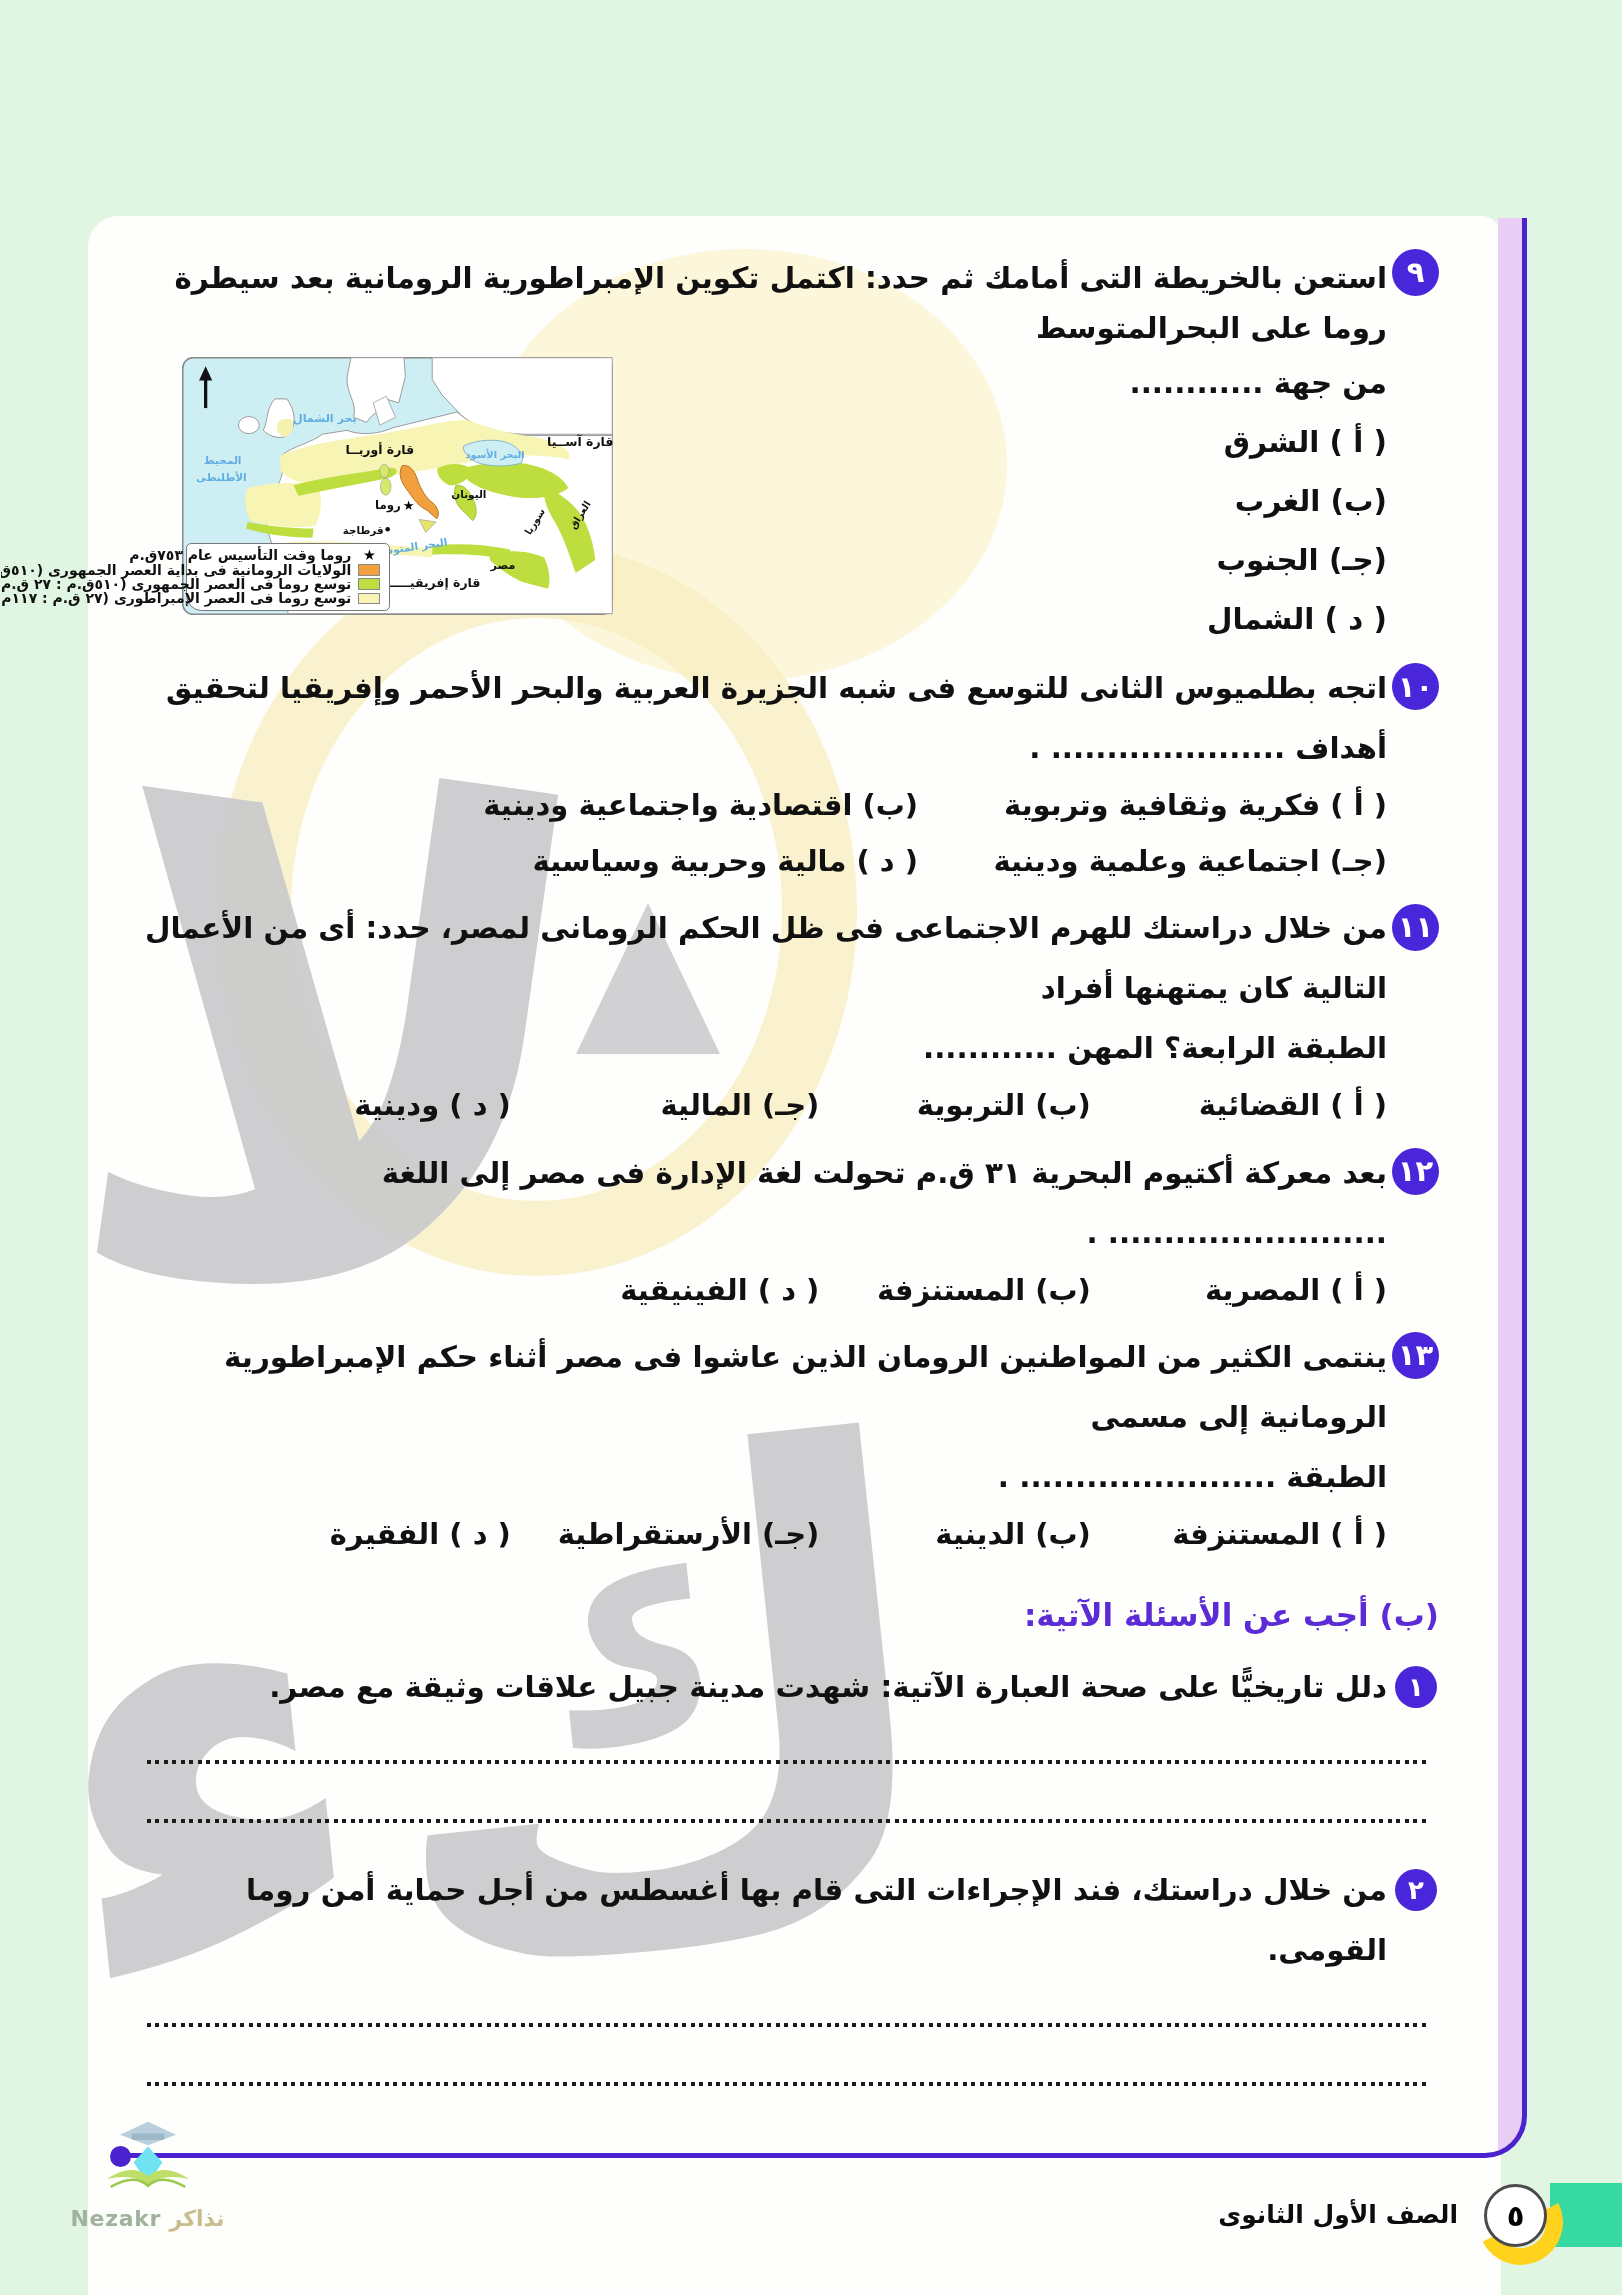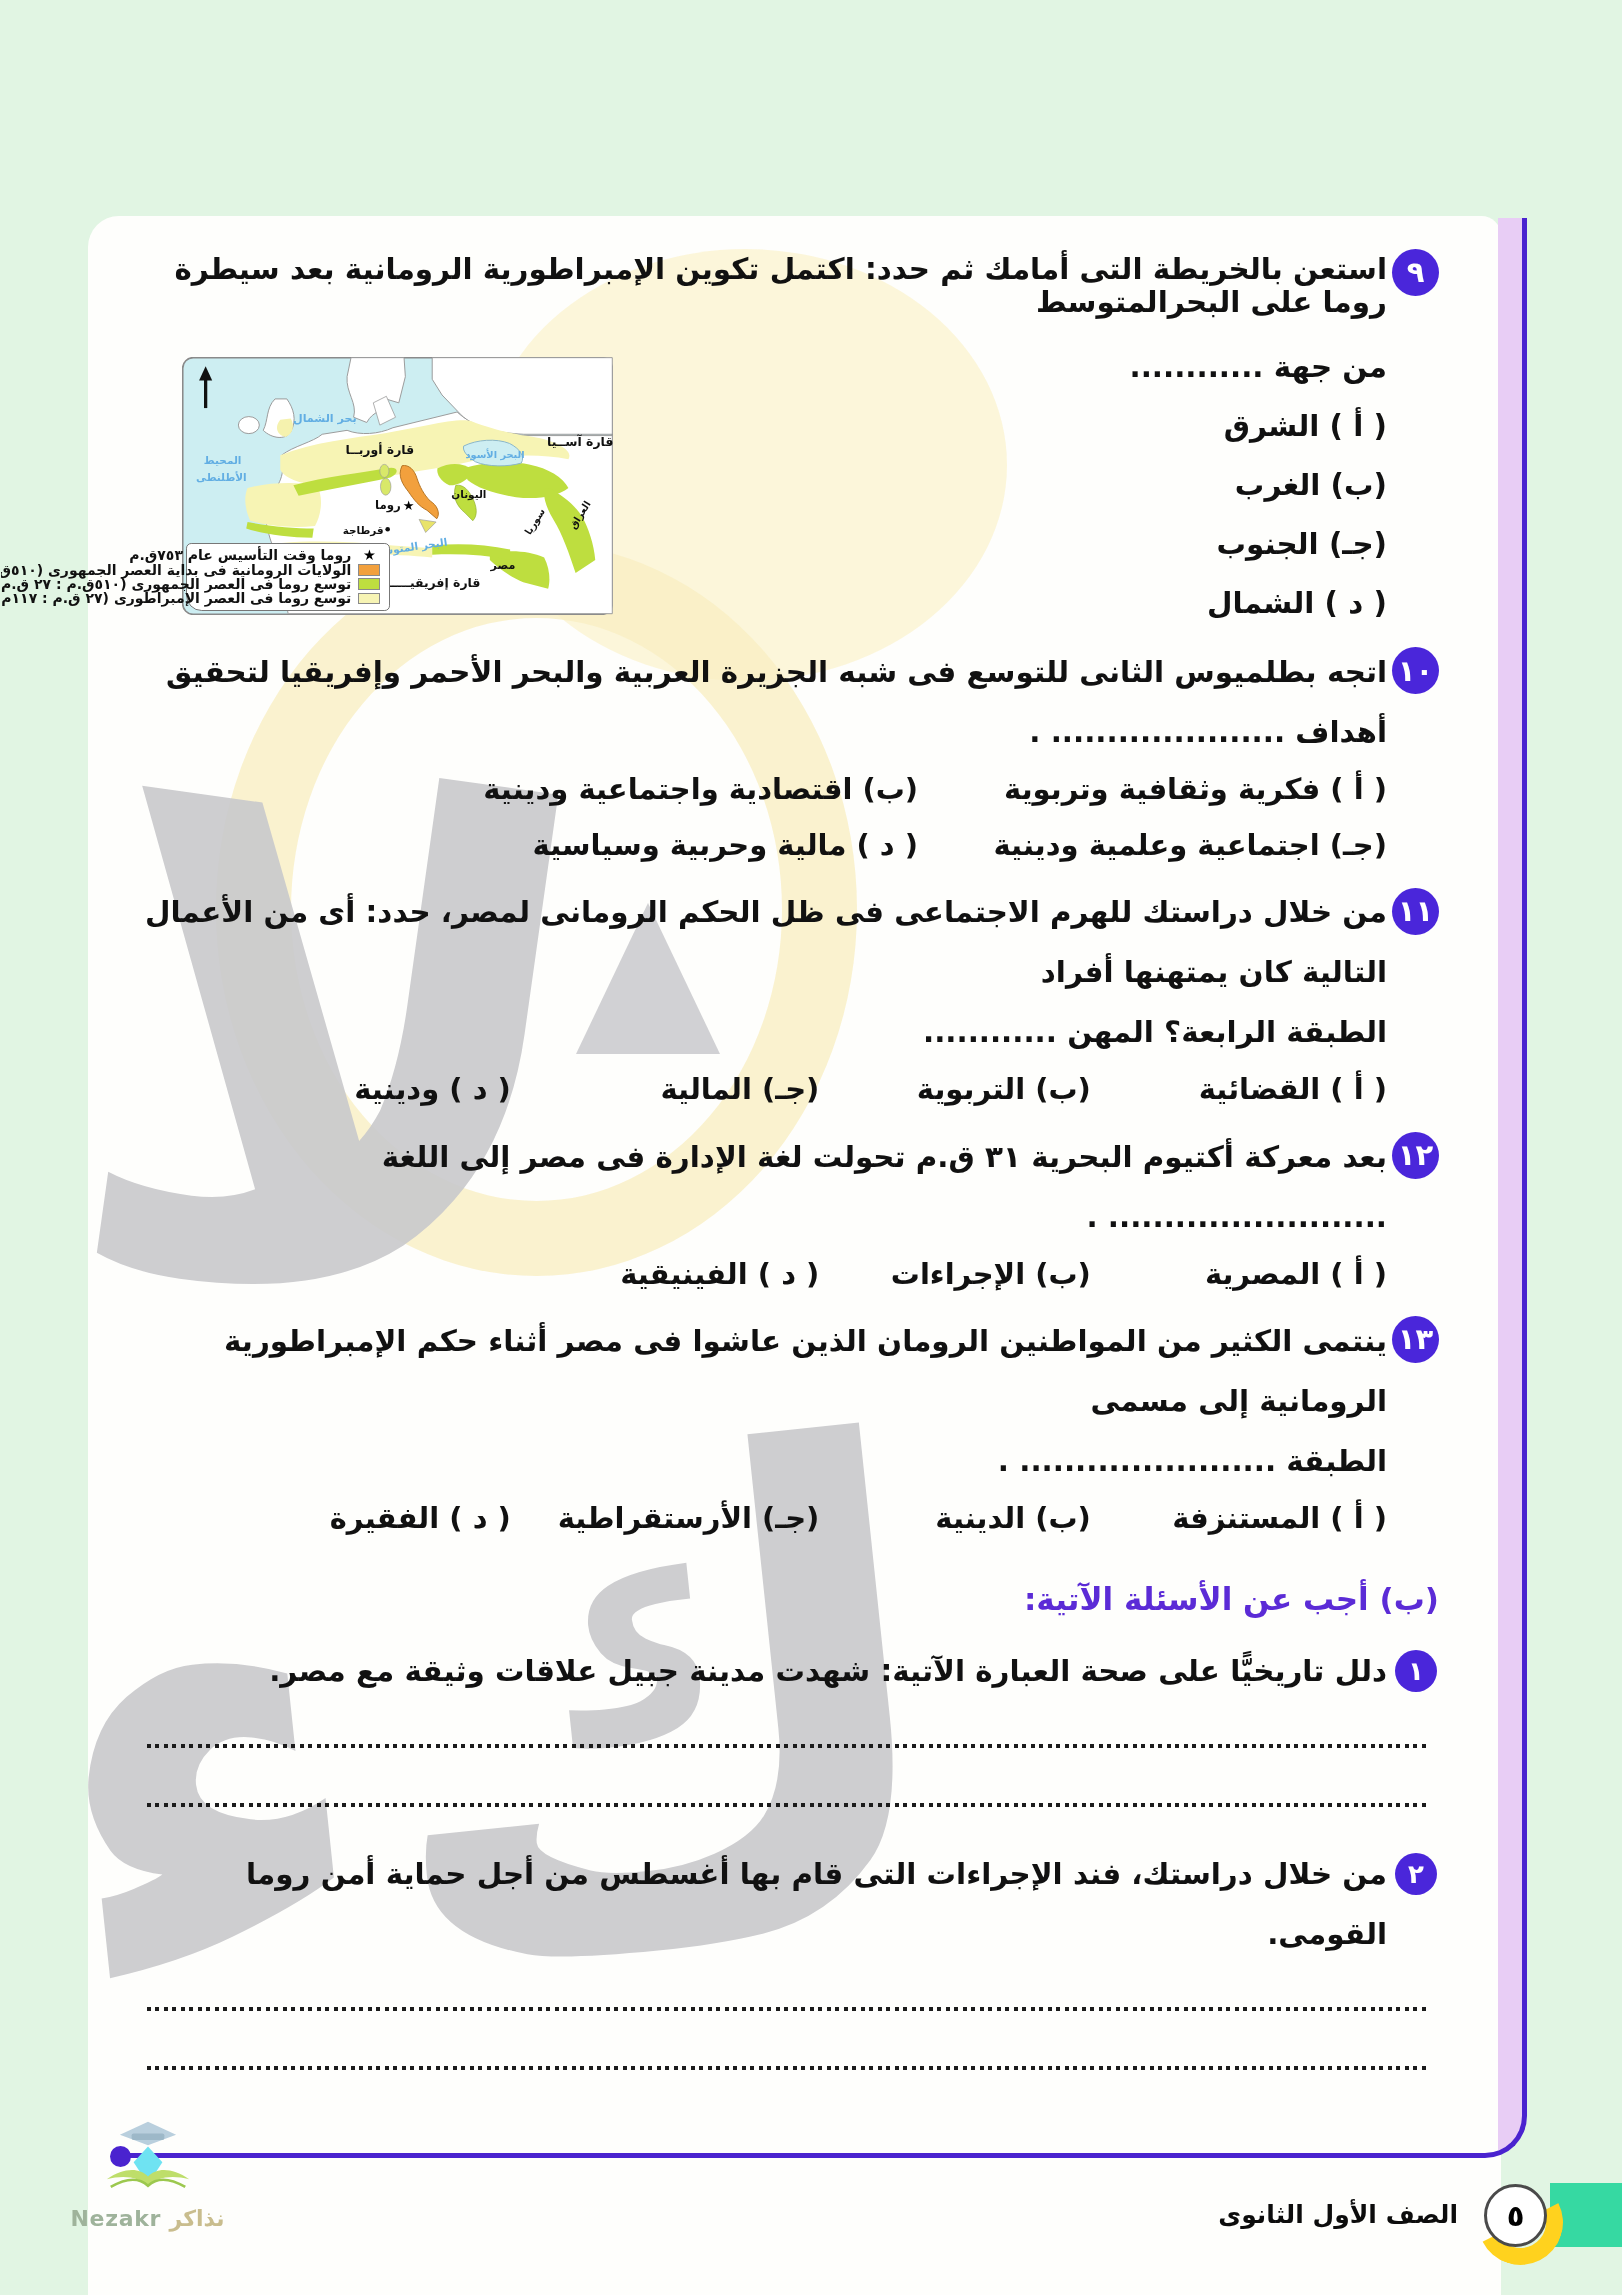--- a/index.html
+++ b/index.html
@@ -43,21 +43,21 @@
   }
   .q { position:relative; }
   .qnum {
     position:absolute; top:5.2px; left:auto; right:-52px;
     width:47px; height:47px; border-radius:50%;
     background:#4a26da; color:#fff; font-size:29px;
     display:flex; align-items:center; justify-content:center;
   }
   .q { margin-right:52px; }
   .q-line { line-height:60px; min-height:60px; }
-  .first-line { line-height:33px; min-height:39px; padding-top:9.2px; margin-bottom:18px; }
+  .first-line { line-height:50px; min-height:39px; padding-top:9.2px; margin-bottom:0; }
   .opts-col .opt { line-height:59px; }
   .opts-col, .opts-grid2, .opts-grid4 { padding-left:26px; }
   .opts-grid2 { display:grid; grid-template-columns:38% 62%; row-gap:1.3px; }
   .opts-grid2 .opt, .opts-grid4 .opt { line-height:55px; font-size:29px; }
   .opts-grid4 { display:grid; grid-template-columns:24% 22% 25% 29%; }
   .q-block { margin-top:9.2px; }
   
   .map-box {
     position:absolute; left:55px; top:113px; width:431px; height:258px; z-index:6;
     direction:ltr; font-weight:bold;
@@ -239,21 +239,21 @@
       <div class="opt">(جـ) المالية</div>
       <div class="opt">( د ) ودينية</div>
     </div>
   </div>
 
   <div class="q q-block">
     <span class="qnum">١٢</span>
     <div class="q-line">بعد معركة أكتيوم البحرية ٣١ ق.م تحولت لغة الإدارة فى مصر إلى اللغة ......................... .</div>
     <div class="opts-grid4">
       <div class="opt">( أ ) المصرية</div>
-      <div class="opt">(ب) الإجراءات</div>
+      <div class="opt">(ب) المستنزفة</div>
       <div class="opt">( د ) الفينيقية</div>
     </div>
   </div>
 
   <div class="q q-block">
     <span class="qnum">١٣</span>
     <div class="q-line">ينتمى الكثير من المواطنين الرومان الذين عاشوا فى مصر أثناء حكم الإمبراطورية الرومانية إلى مسمى</div>
     <div class="q-line">الطبقة ....................... .</div>
     <div class="opts-grid4">
       <div class="opt">( أ ) المستنزفة</div>

